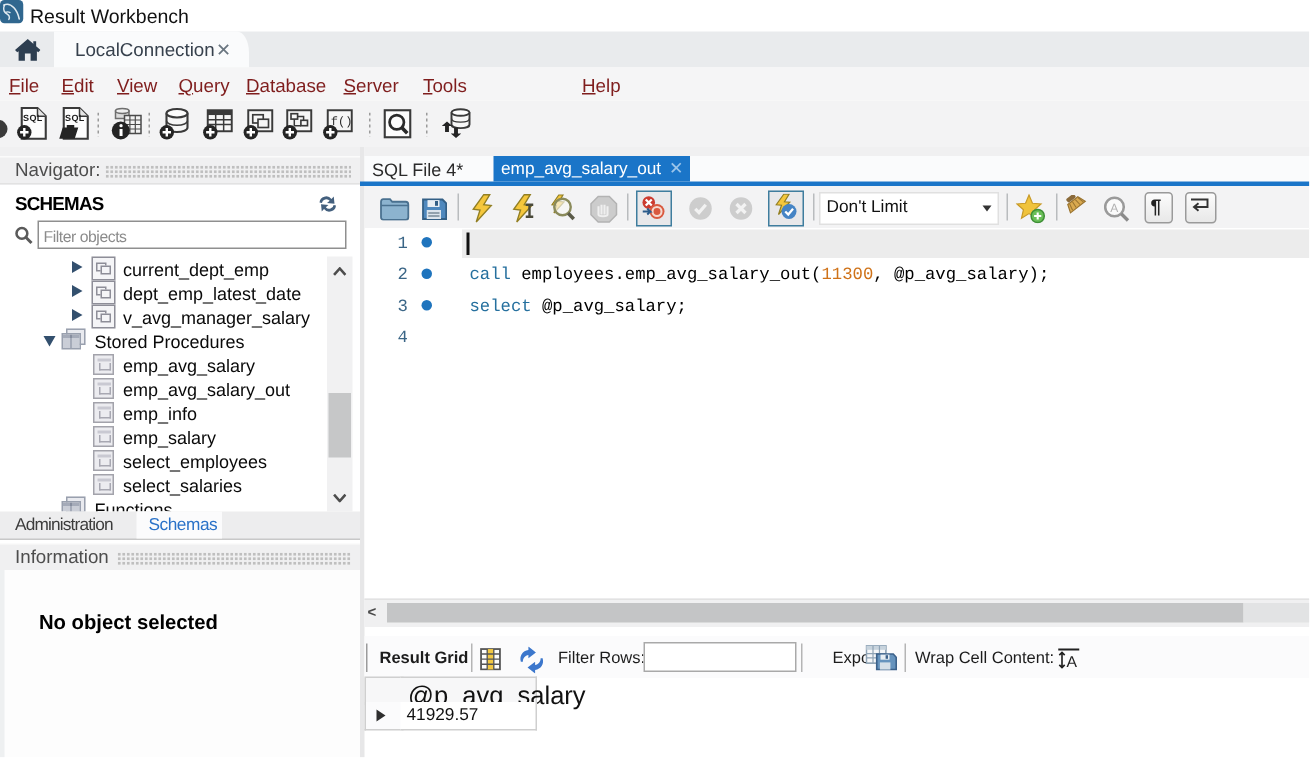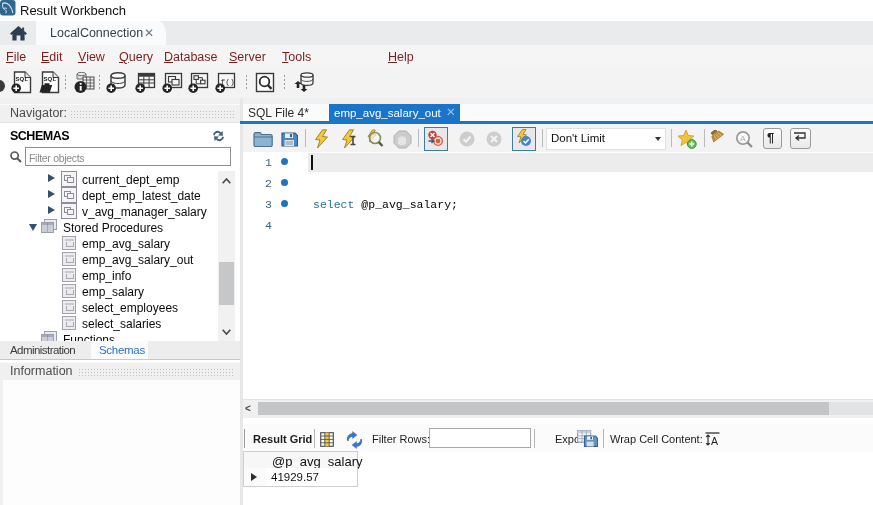--- a/index.html
+++ b/index.html
@@ -72,21 +72,21 @@
   .hscrollrow{left:243px;top:399px;width:630px;height:18px;background:#f0f0f1;border-top:1px solid #e2e2e2;}
   .hchevron{left:245px;top:403px;font-size:10px;color:#4a4a4a;font-weight:bold;}
   .hthumb{left:258px;top:402px;width:571px;height:13px;background:#c4c5c6;}
   .htrack{left:829px;top:402px;width:44px;height:13px;background:#e2e3e4;}
   .rg-toolbar{left:243px;top:424px;width:630px;height:28px;background:#fbfbfc;}
   .rg-sep{width:1px;height:19px;top:429px;background:#9b9b9b;}
   .rg-text{top:433px;font-size:11px;color:#1c1c1c;}
   .rg-input{left:429px;top:428px;width:100px;height:18px;background:#fff;border:1px solid #a9a9a9;}
   .gh-corner{left:243px;top:451px;width:24px;height:17px;background:#f7f7f8;border:1px solid #cfcfcf;}
   .gh-col{left:267px;top:451px;width:90px;height:17px;background:#f7f7f8;border-top:1px solid #cfcfcf;border-right:1px solid #cfcfcf;border-bottom:1px solid #cfcfcf;}
-  .gh-col-t{left:272px;top:454px;font-size:13px;color:#111;}
+  .gh-col-t{left:272px;top:454px;font-size:17px;color:#111;}
   .gd-corner{left:243px;top:468px;width:24px;height:18px;background:#fbfbfc;border-left:1px solid #cfcfcf;border-right:1px solid #cfcfcf;border-bottom:1px solid #cfcfcf;}
   .gd-cell{left:267px;top:468px;width:90px;height:18px;background:#fff;border-right:1px solid #cfcfcf;border-bottom:1px solid #cfcfcf;}
   .gd-cell-t{left:271px;top:471px;font-size:11.5px;color:#111;}
   .gd-mark{left:251px;top:473px;width:0;height:0;border-left:6px solid #2e2e2e;border-top:4px solid transparent;border-bottom:4px solid transparent;}
 </style>
 </head>
 <body>
 <div id="app">
 
   <div class="abs titlebar"></div>
@@ -298,20 +298,21 @@
   <div class="abs lptabs"></div>
   <div class="abs t lptab-admin">Administration</div>
   <div class="abs lptab-schemas"></div>
   <div class="abs t lptab-schemas-t">Schemas</div>
 
   <div class="abs hdr" style="top:362px;"></div>
   <div class="abs t hdr-text" style="left:10px;top:364px;">Information</div>
   <div class="abs hdr-dots" style="left:78px;top:368px;width:156px;"></div>
   <div class="abs" style="left:0;top:380px;width:240px;height:125px;background:#fdfdfd;"></div>
   <div class="abs" style="left:0;top:380px;width:3px;height:125px;background:#eef0f1;"></div>
+  <div class="abs t noobj">No object selected</div>
 
   <div class="abs divider"></div>
 
   <div class="abs" style="left:243px;top:98px;width:630px;height:6px;background:#f0f0f1;"></div>
   <div class="abs edtabs"></div>
   <div class="abs t edtab1">SQL File 4*</div>
   <div class="abs edtab2"></div>
   <div class="abs t edtab2-t">emp_avg_salary_out</div>
   <div class="abs t edtab2-x">✕</div>
   <div class="abs blueline"></div>
@@ -444,20 +445,21 @@
   <div class="abs codearea"></div>
   <div class="abs hl-line"></div>
   <div class="abs caret"></div>
   <div class="abs t lnum" style="left:265px;top:156px;">1</div>
   <div class="abs t lnum" style="left:265px;top:177px;">2</div>
   <div class="abs t lnum" style="left:265px;top:198px;">3</div>
   <div class="abs t lnum" style="left:265px;top:219px;">4</div>
   <div class="abs dot" style="left:281px;top:158px;"></div>
   <div class="abs dot" style="left:281px;top:179px;"></div>
   <div class="abs dot" style="left:281px;top:200px;"></div>
+  <div class="abs t codeline" style="top:177px;"><span class="kw">call</span> employees.emp_avg_salary_out(<span class="num">11300</span>, @p_avg_salary);</div>
   <div class="abs t codeline" style="top:198px;"><span class="kw">select</span> @p_avg_salary;</div>
 
   <div class="abs hscrollrow"></div>
   <div class="abs t hchevron">&lt;</div>
   <div class="abs hthumb"></div>
   <div class="abs htrack"></div>
 
   <div class="abs rg-toolbar"></div>
   <div class="abs rg-sep" style="left:244px;"></div>
   <div class="abs t rg-text" style="left:253px;font-weight:bold;">Result Grid</div>

